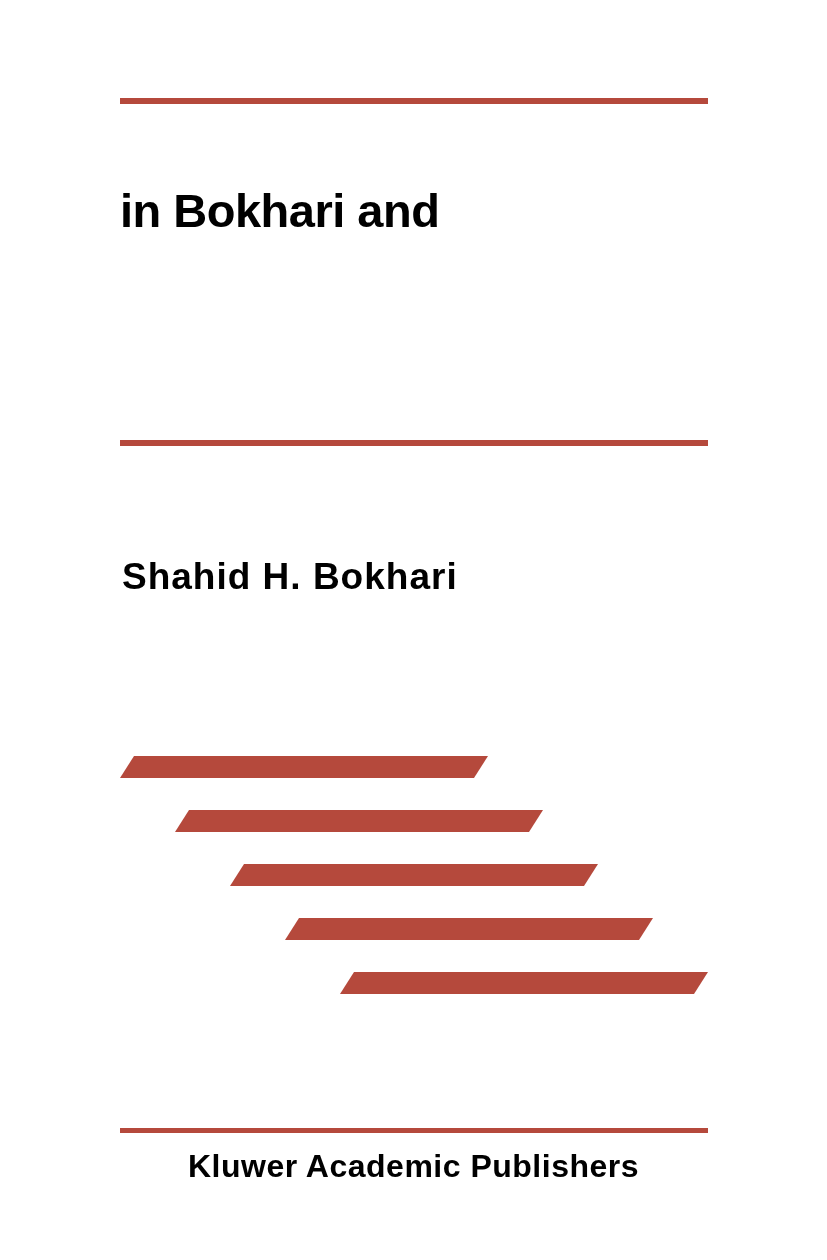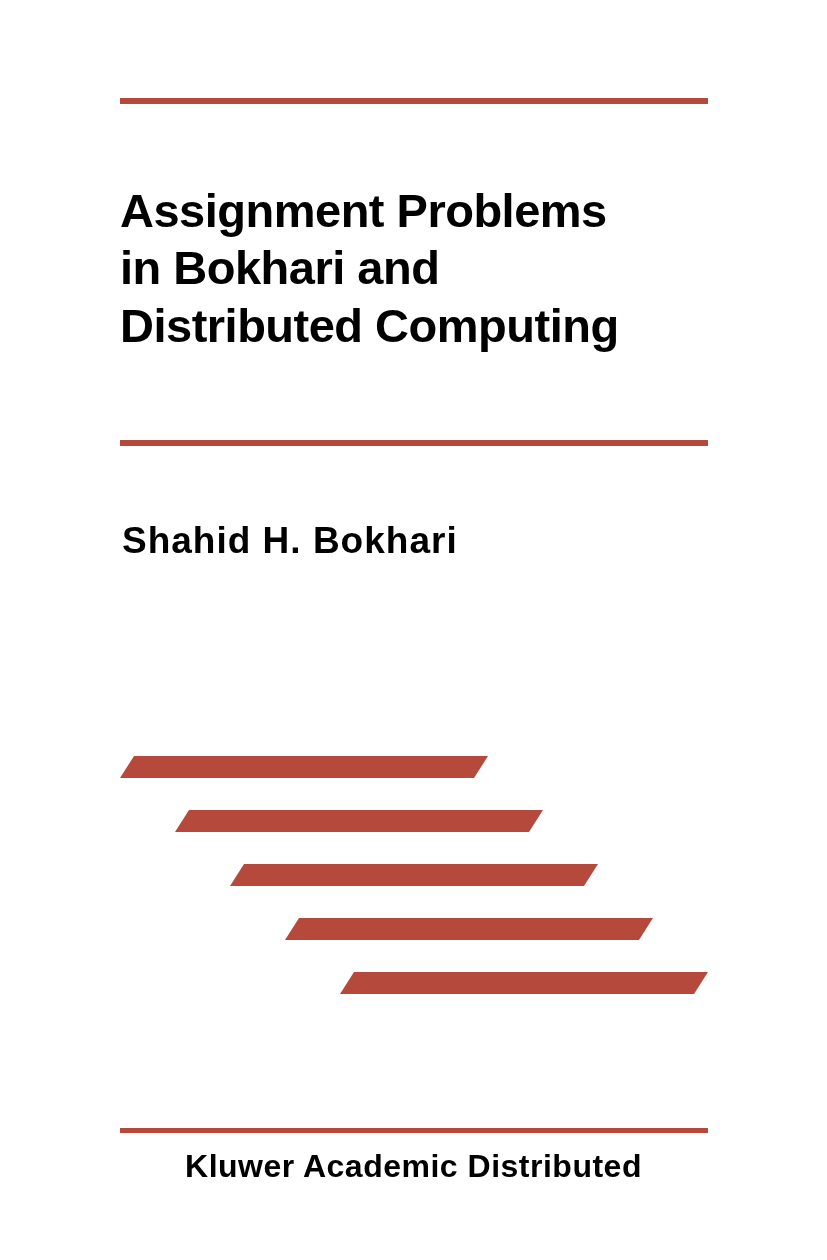--- a/index.html
+++ b/index.html
@@ -57,21 +57,21 @@
   }
   .title .line {
     display: block;
     white-space: nowrap;
   }
 
   
   .author {
     position: absolute;
     left: 122px;
-    top: 520px;
+    top: 556px;
     font-size: 37px;
     font-weight: bold;
     letter-spacing: 1px;
     color: #000000;
     white-space: nowrap;
   }
 
   
   .graphic {
     position: absolute;
@@ -107,34 +107,32 @@
   }
 </style>
 </head>
 <body>
 
 <div class="cover">
 
   <div class="rule rule-top"></div>
 
   <div class="title">
-    <span class="line">Assignment Problems</span>
     <span class="line">in Bokhari and</span>
-    <span class="line">Distributed Computing</span>
   </div>
 
   <div class="rule rule-mid"></div>
 
   <div class="author">Shahid H. Bokhari</div>
 
   <div class="graphic">
     <div class="bar bar-0"></div>
     <div class="bar bar-1"></div>
     <div class="bar bar-2"></div>
     <div class="bar bar-3"></div>
     <div class="bar bar-4"></div>
   </div>
 
   <div class="rule rule-bottom"></div>
 
-  <div class="publisher">Kluwer Academic Distributed</div>
+  <div class="publisher">Kluwer Academic Publishers</div>
 
 </div>
 
 </body></html>

